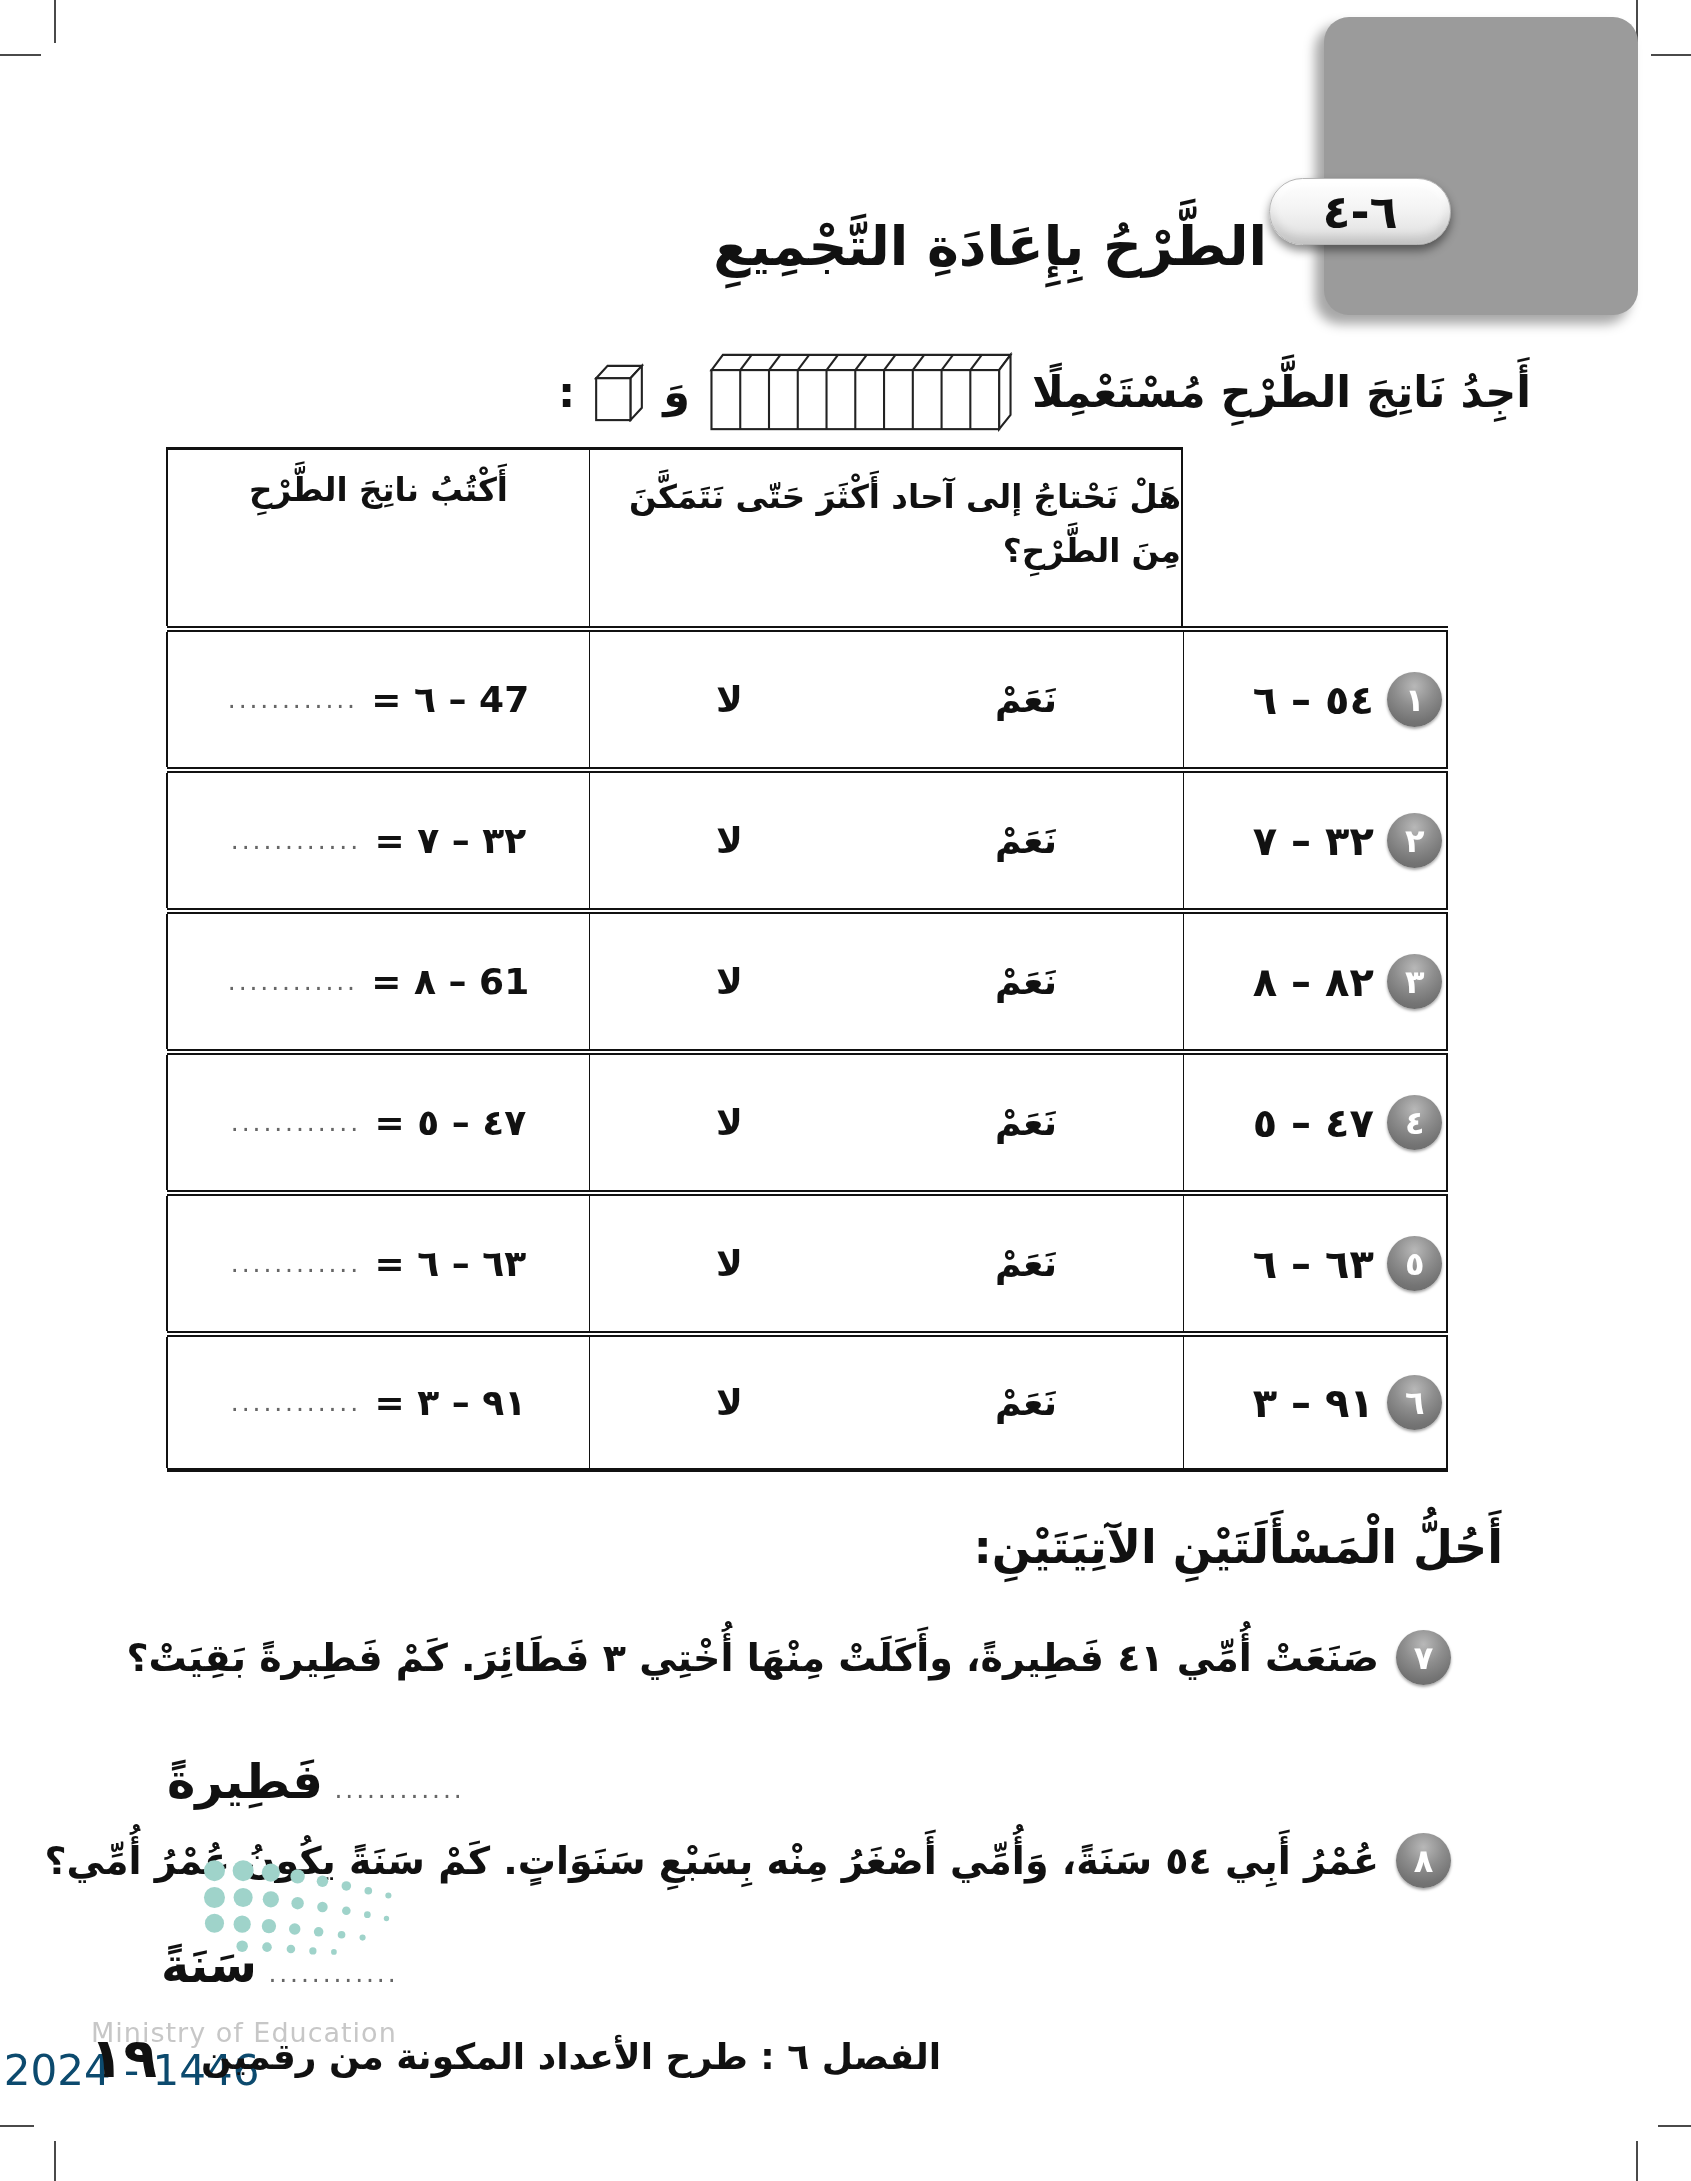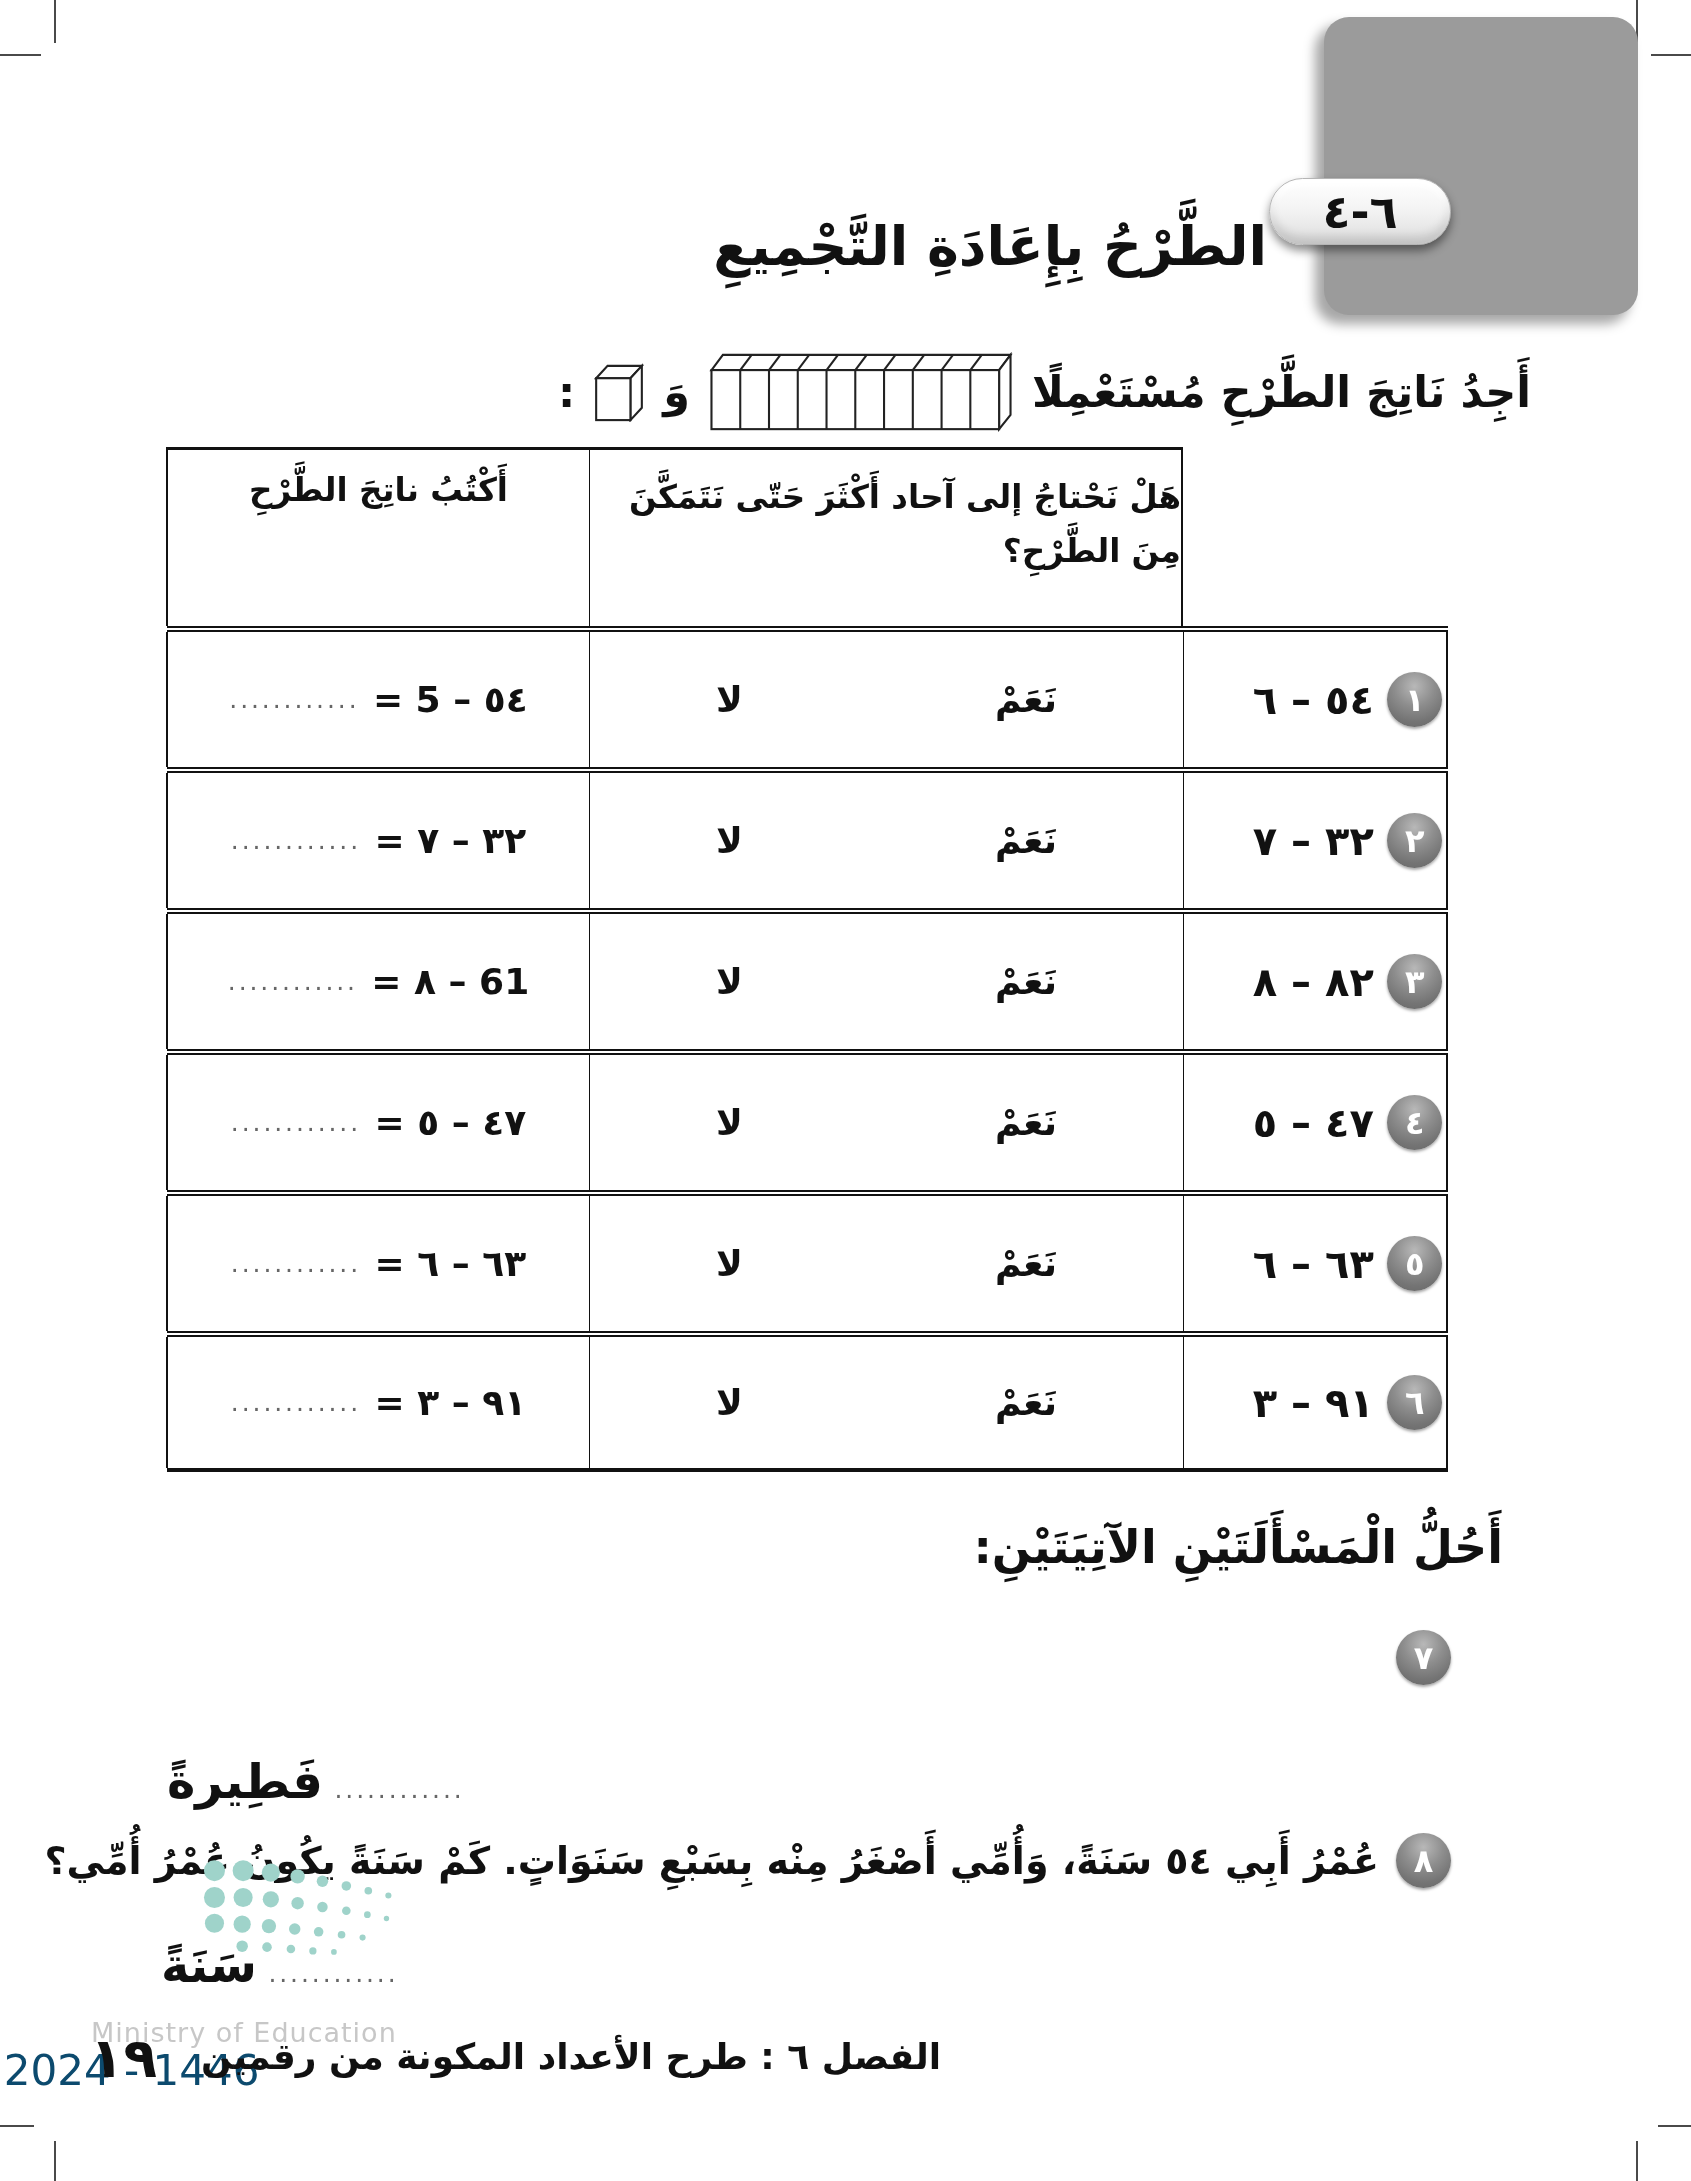--- a/index.html
+++ b/index.html
@@ -152,21 +152,21 @@
     <div class="t-row">
       <div class="c-problem">
         <span class="sphere">١</span>
         <span>٥٤ – ٦</span>
       </div>
       <div class="c-yesno">
         <span>نَعَمْ</span>
         <span>لا</span>
       </div>
       <div class="c-answer">
-        <span>٥٤ – 5 =</span>
+        <span>47 – ٦ =</span>
         <span class="dots">............</span>
       </div>
     </div>
 
     <div class="t-row">
       <div class="c-problem">
         <span class="sphere">٢</span>
         <span>٣٢ – ٧</span>
       </div>
       <div class="c-yesno">
@@ -237,20 +237,21 @@
         <span>٩١ – ٣ =</span>
         <span class="dots">............</span>
       </div>
     </div>
   </div>
 
   <div class="section-heading">أَحُلُّ الْمَسْأَلَتَيْنِ الآتِيَتَيْنِ:</div>
 
   <div class="problem p7">
     <span class="sphere">٧</span>
+    <span class="ptext">صَنَعَتْ أُمِّي ٤١ فَطِيرةً، وأَكَلَتْ مِنْهَا أُخْتِي ٣ فَطَائِرَ. كَمْ فَطِيرةً بَقِيَتْ؟</span>
   </div>
   <div class="answer-line a7">
     <span class="dots">............</span>
     <span class="unit">فَطِيرةً</span>
   </div>
 
   <div class="problem p8">
     <span class="sphere">٨</span>
     <span class="ptext">عُمْرُ أَبِي ٥٤ سَنَةً، وَأُمِّي أَصْغَرُ مِنْه بِسَبْعِ سَنَوَاتٍ. كَمْ سَنَةً يكُونُ عُمْرُ أُمِّي؟</span>
   </div>

